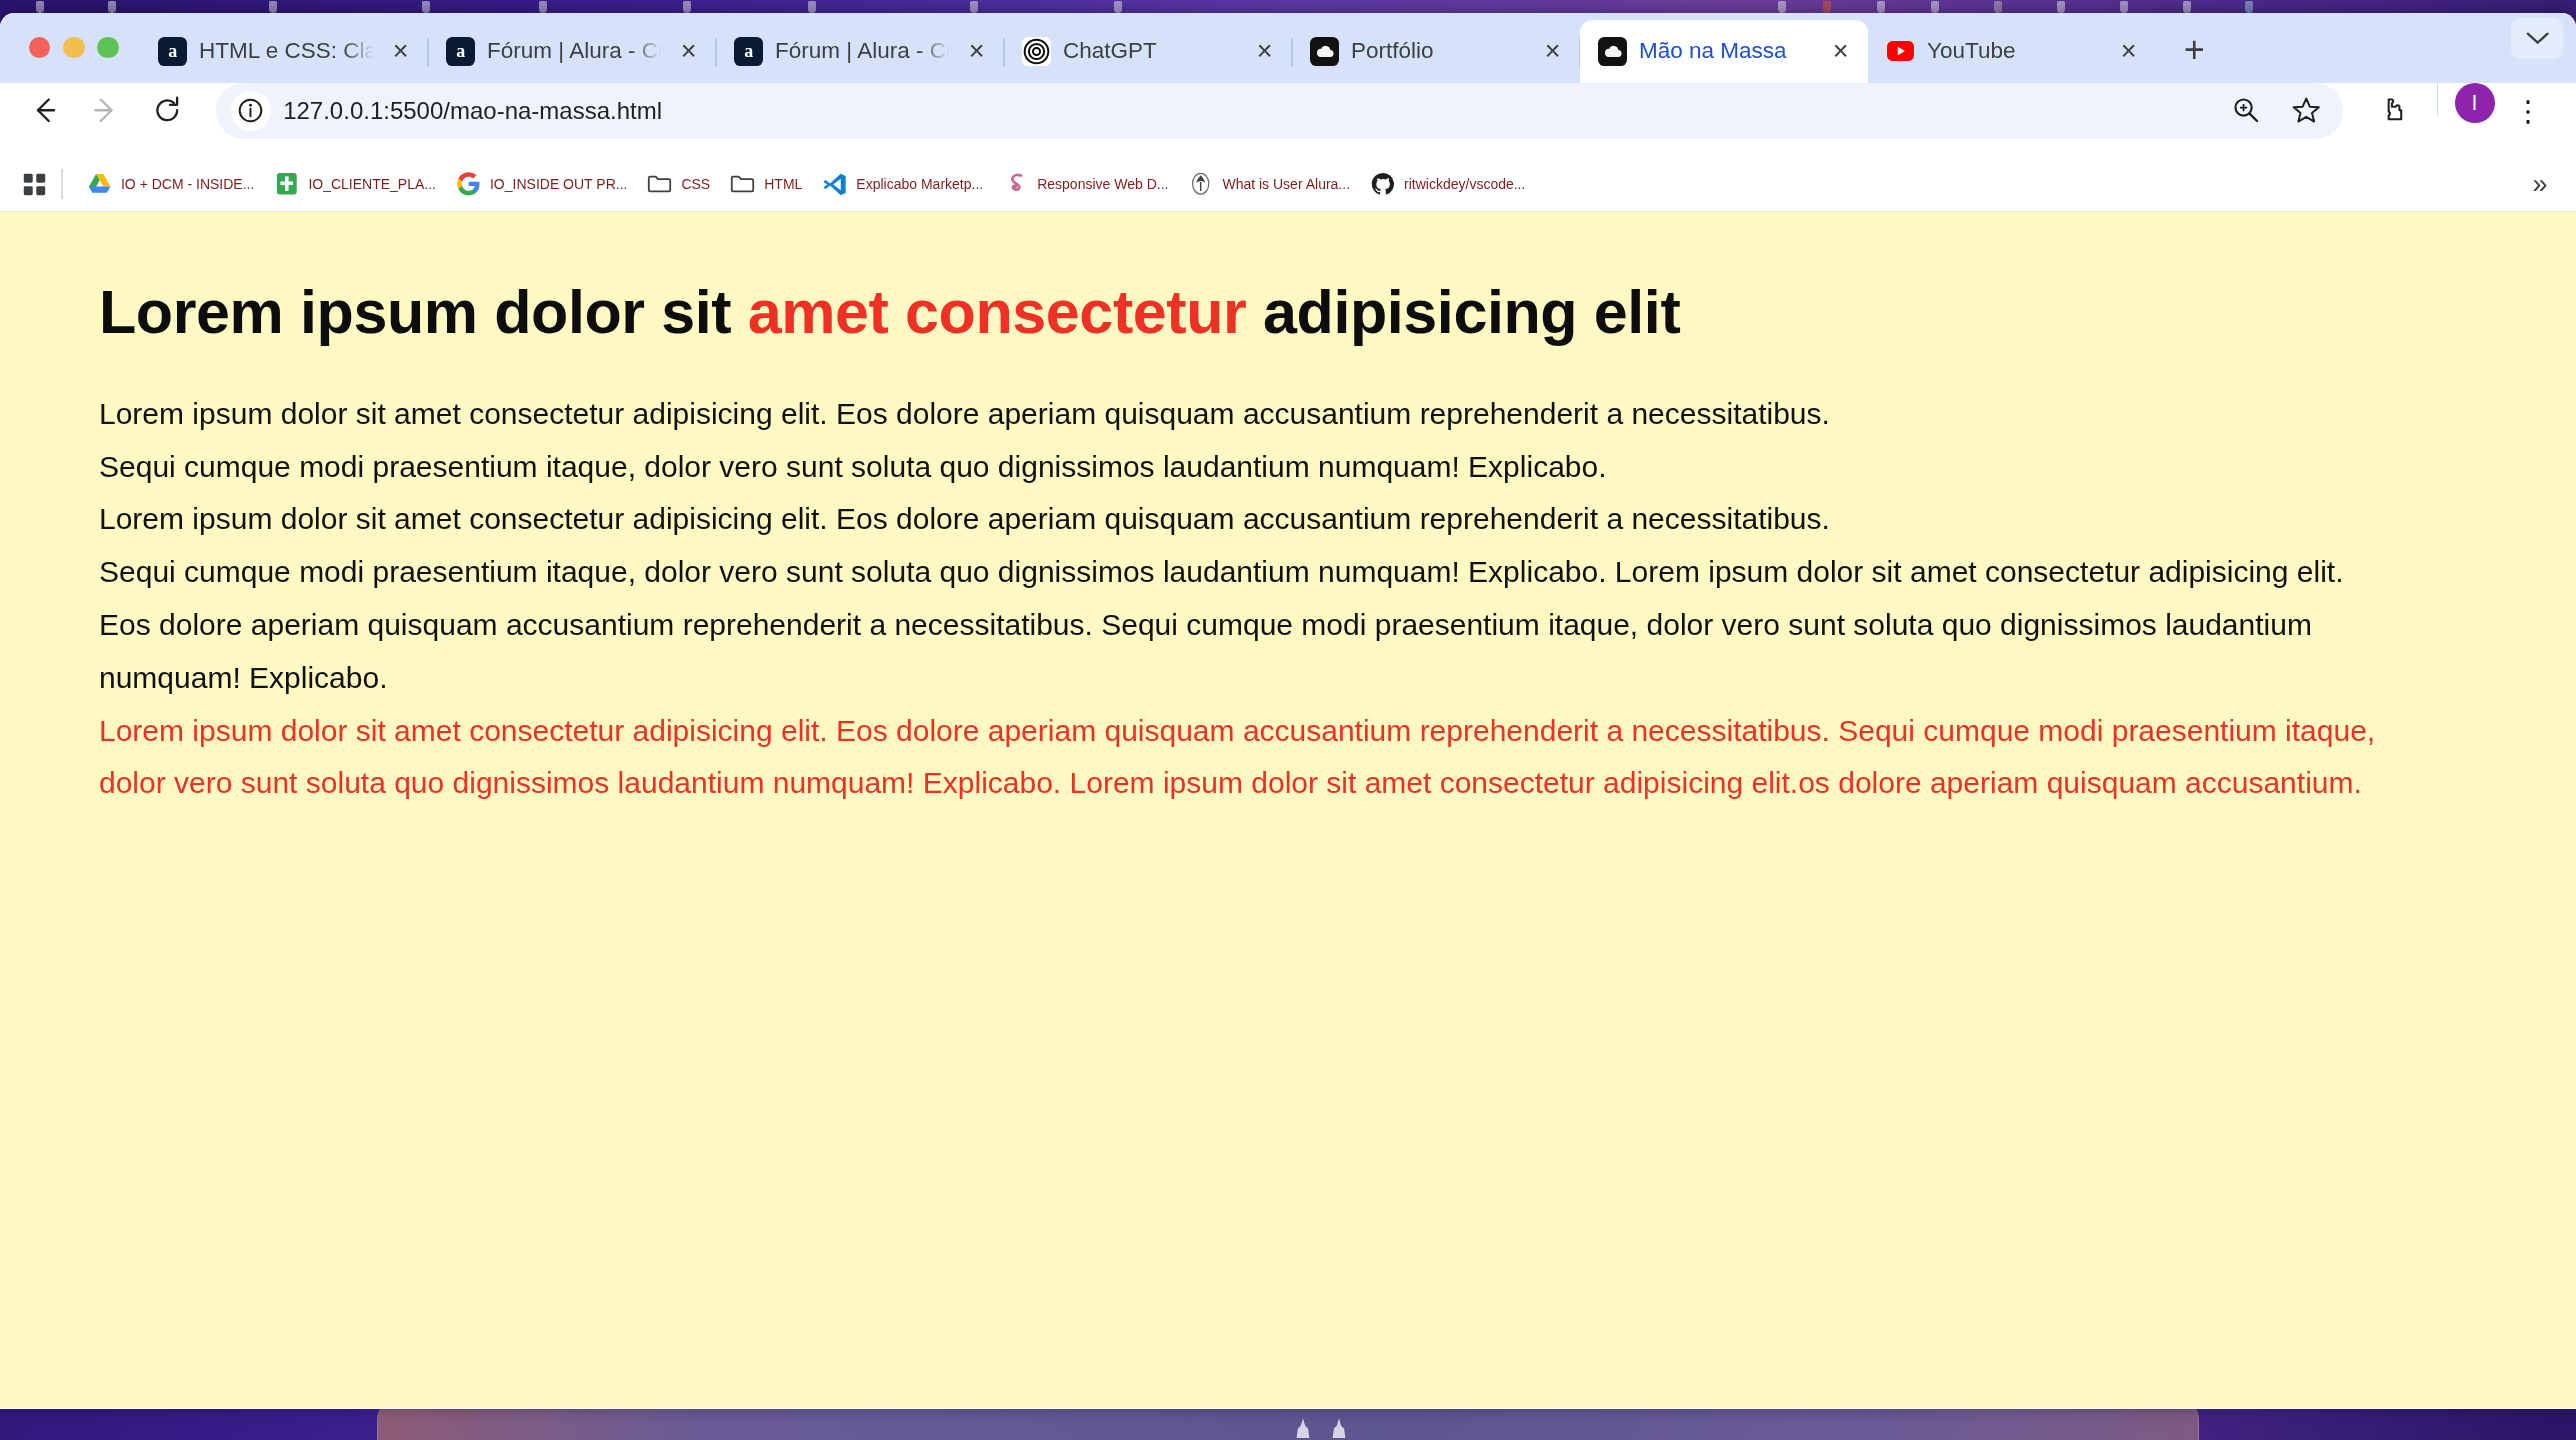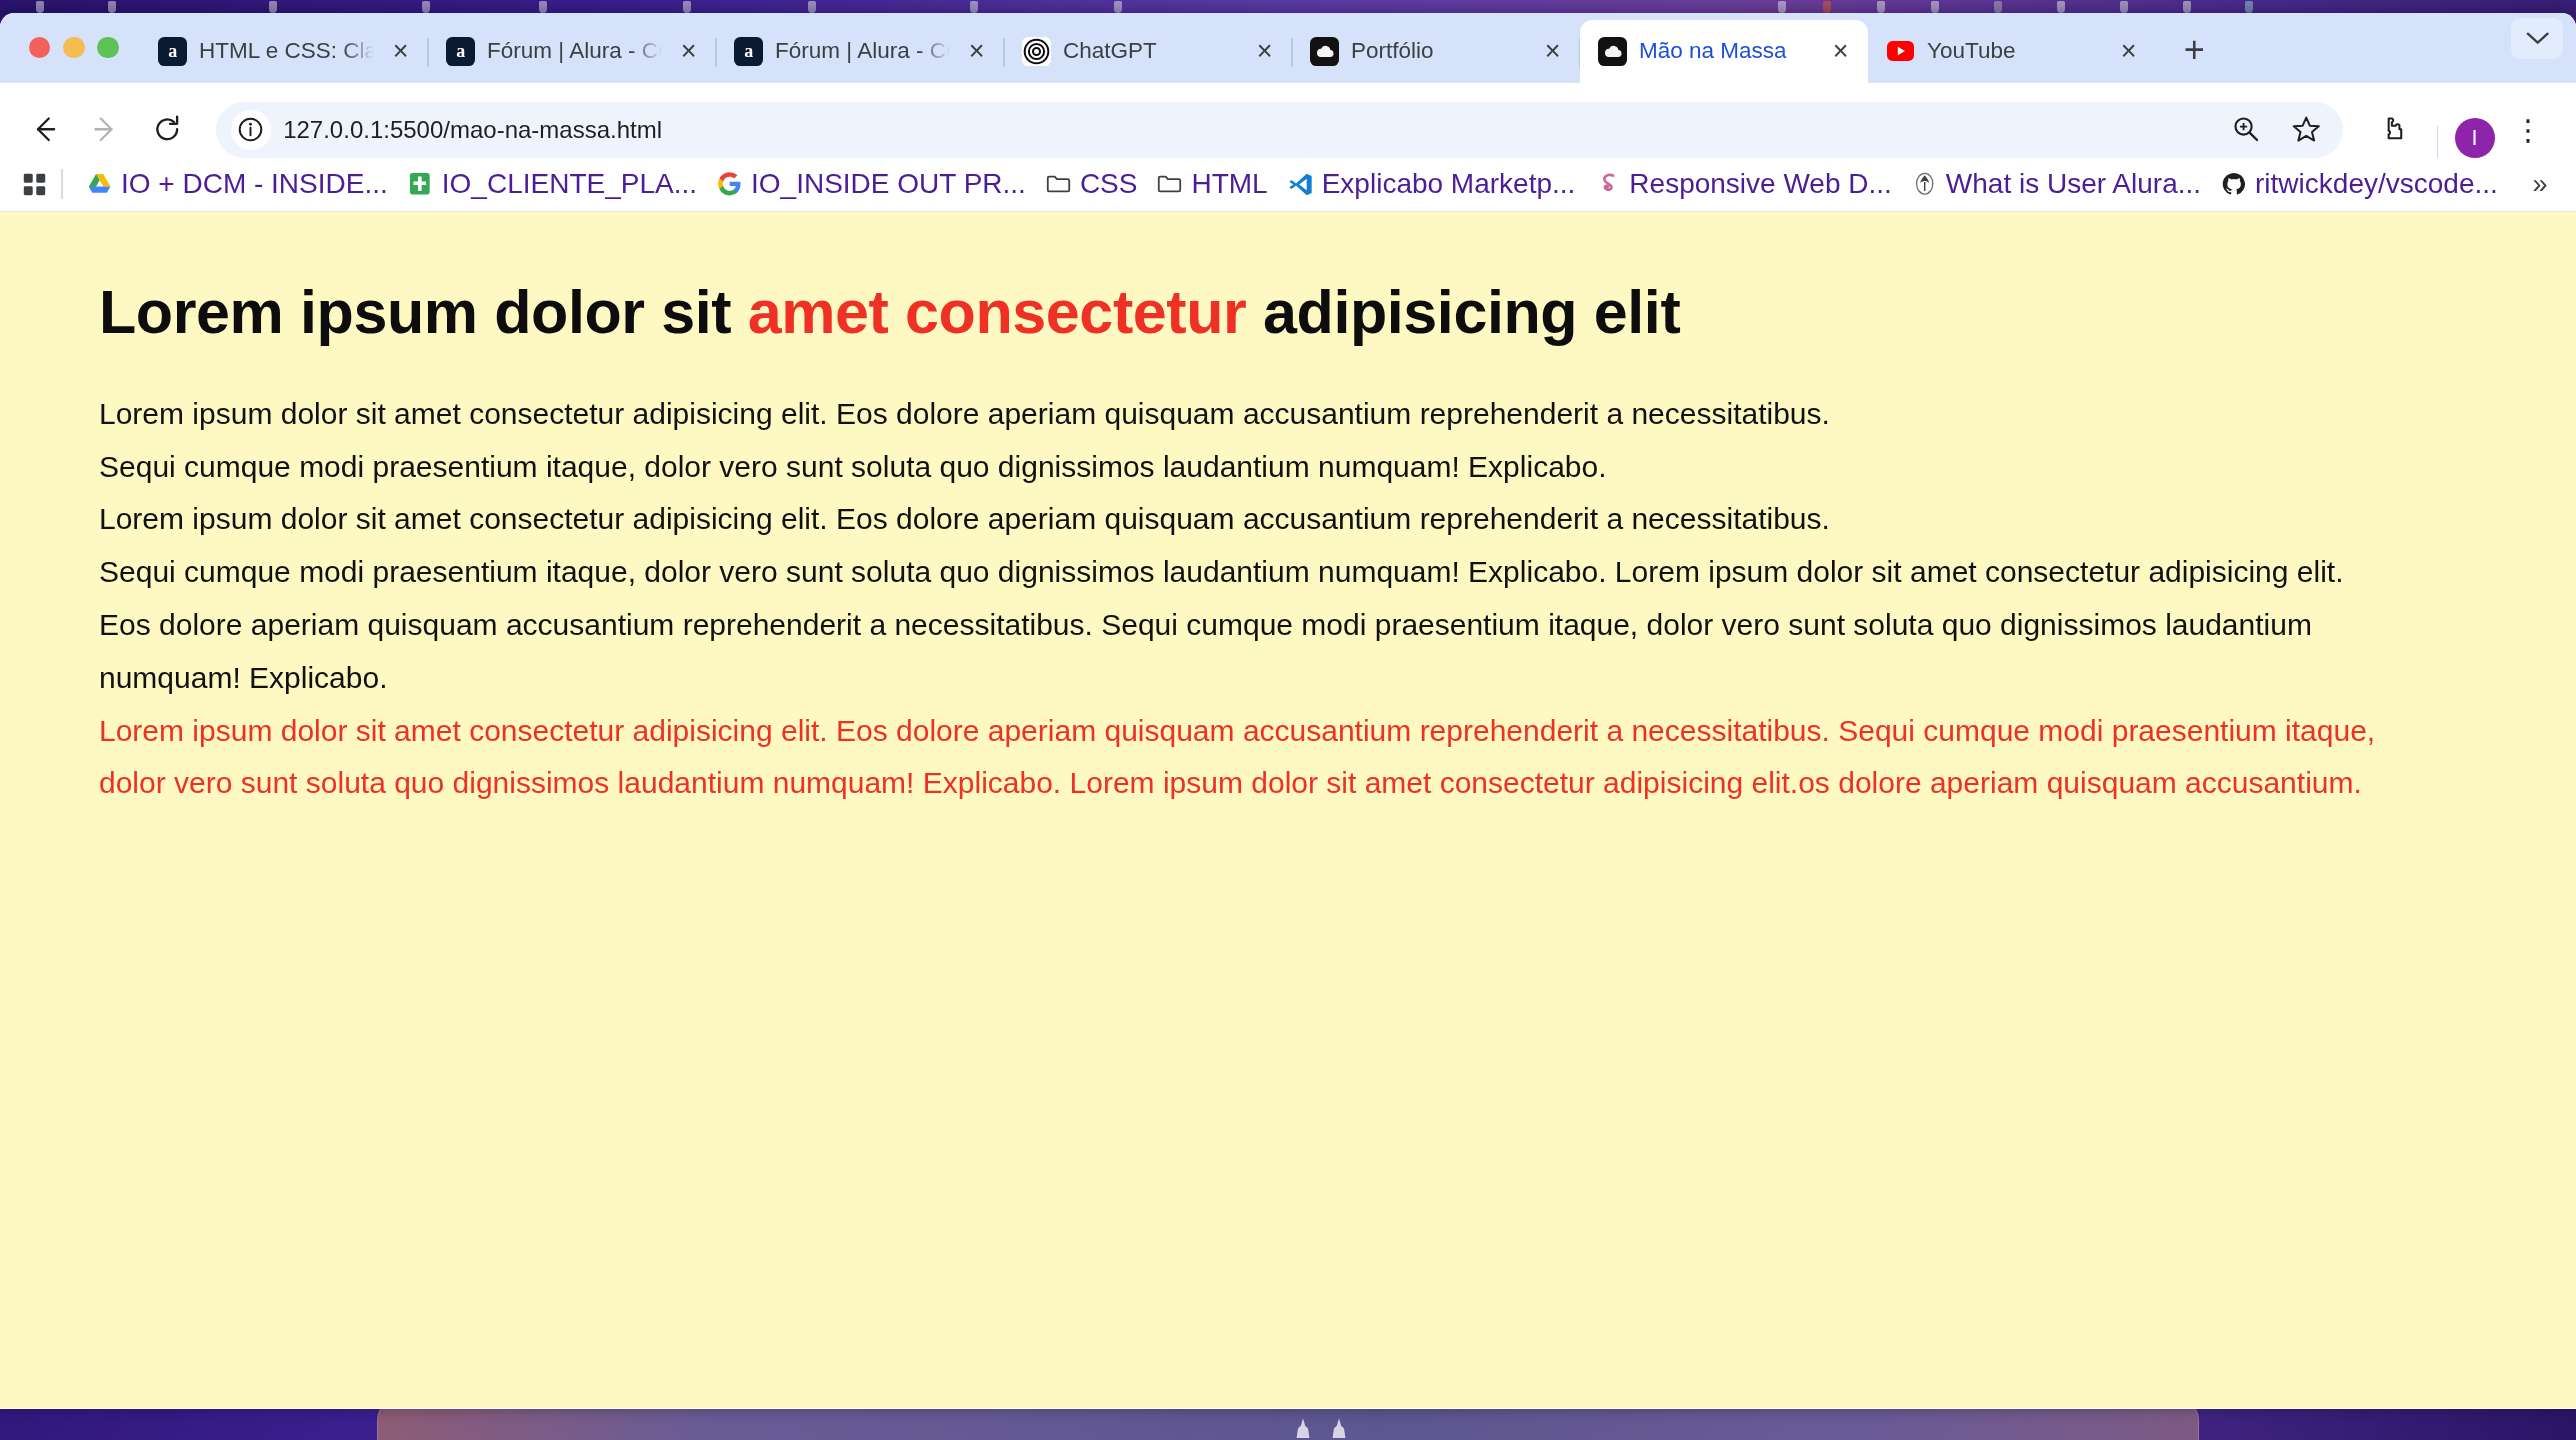--- a/index.html
+++ b/index.html
@@ -154,21 +154,21 @@
     border-radius: 9px;
     background: #e3ecfd;
     display: flex; align-items: center; justify-content: center;
   }
 
   
   #toolbar {
     height: 75px;
     background: #ffffff;
     display: flex;
-    align-items: flex-end;
+    align-items: flex-start;
     padding: 0 20px 0 16px;
     gap: 5.4px;
   }
   .nav-btn {
     width: 56px; height: 56px;
     display: flex; align-items: center; justify-content: center;
     border-radius: 50%;
     flex-shrink: 0;
   }
   #omnibox {
@@ -222,21 +222,21 @@
   #bookmarks-sep { width: 1.8px; height: 30.5px; background: #dadce0; margin: 0 14.4px 0 5.4px; flex-shrink: 0; }
   #bookmark-list { display: flex; align-items: center; gap: 0; flex: 1; min-width: 0; overflow: hidden; }
   .bookmark {
     display: flex; align-items: center; gap: 9px;
     padding: 5.4px 10px;
     border-radius: 7.2px;
     flex-shrink: 0;
     white-space: nowrap;
   }
   .bm-icon { width: 25px; height: 25px; flex-shrink: 0; display: flex; align-items: center; justify-content: center; }
-  .bm-label { font-size: 28px; color: #4c1d95; }
+  .bm-label { font-size: 14px; color: #7f1d1d; }
   #bookmarks-overflow {
     margin-left: auto;
     width: 40px; height: 40px;
     display: flex; align-items: center; justify-content: center;
     font-size: 27px; color: #3c4043;
     flex-shrink: 0;
   }
 
   
   #page-viewport {

